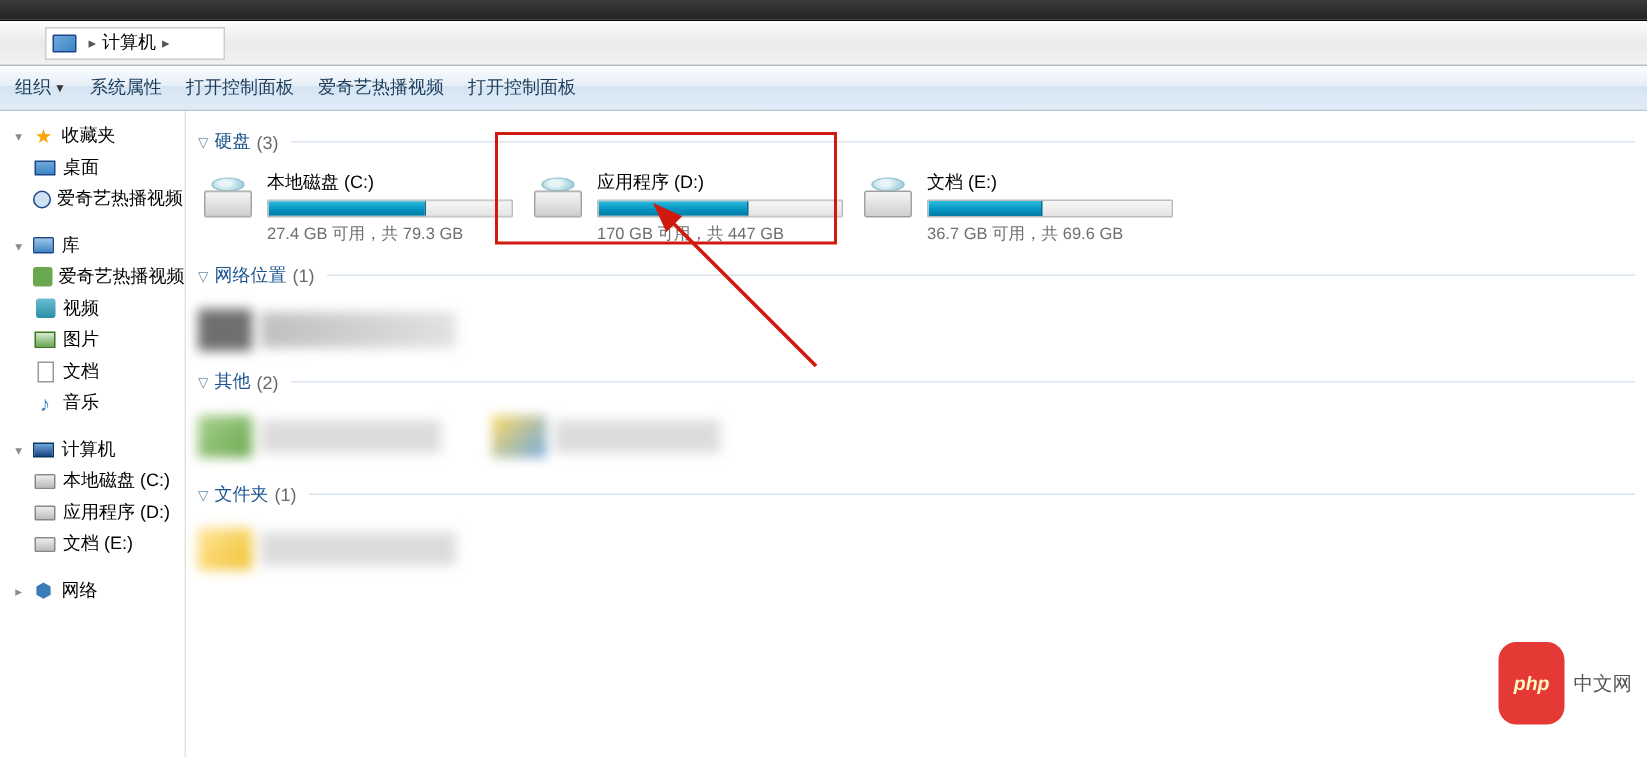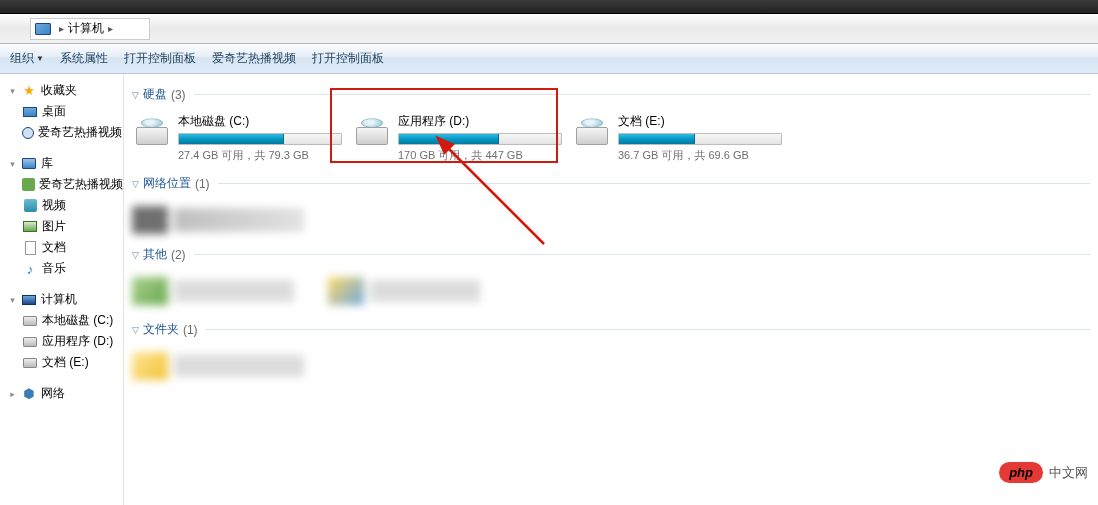--- a/index.html
+++ b/index.html
@@ -206,25 +206,25 @@
       right: 10px;
       bottom: 22px;
       display: flex;
       align-items: center;
       gap: 6px;
       color: #555;
       font-size: 13px;
     }
     .watermark .php-logo {
       background: #e53935;
-      color: #000000;
+      color: #fef9c3;
       font-size: 13px;
       font-style: italic;
       font-weight: bold;
-      padding: 3px 10px;
+      padding: 20px 10px;
       border-radius: 12px;
     }
   </style>
 </head>
 <body>
 
 <div class="titlebar-decoration"></div>
 
 <div class="address-bar">
   <div class="nav-btn"></div>

